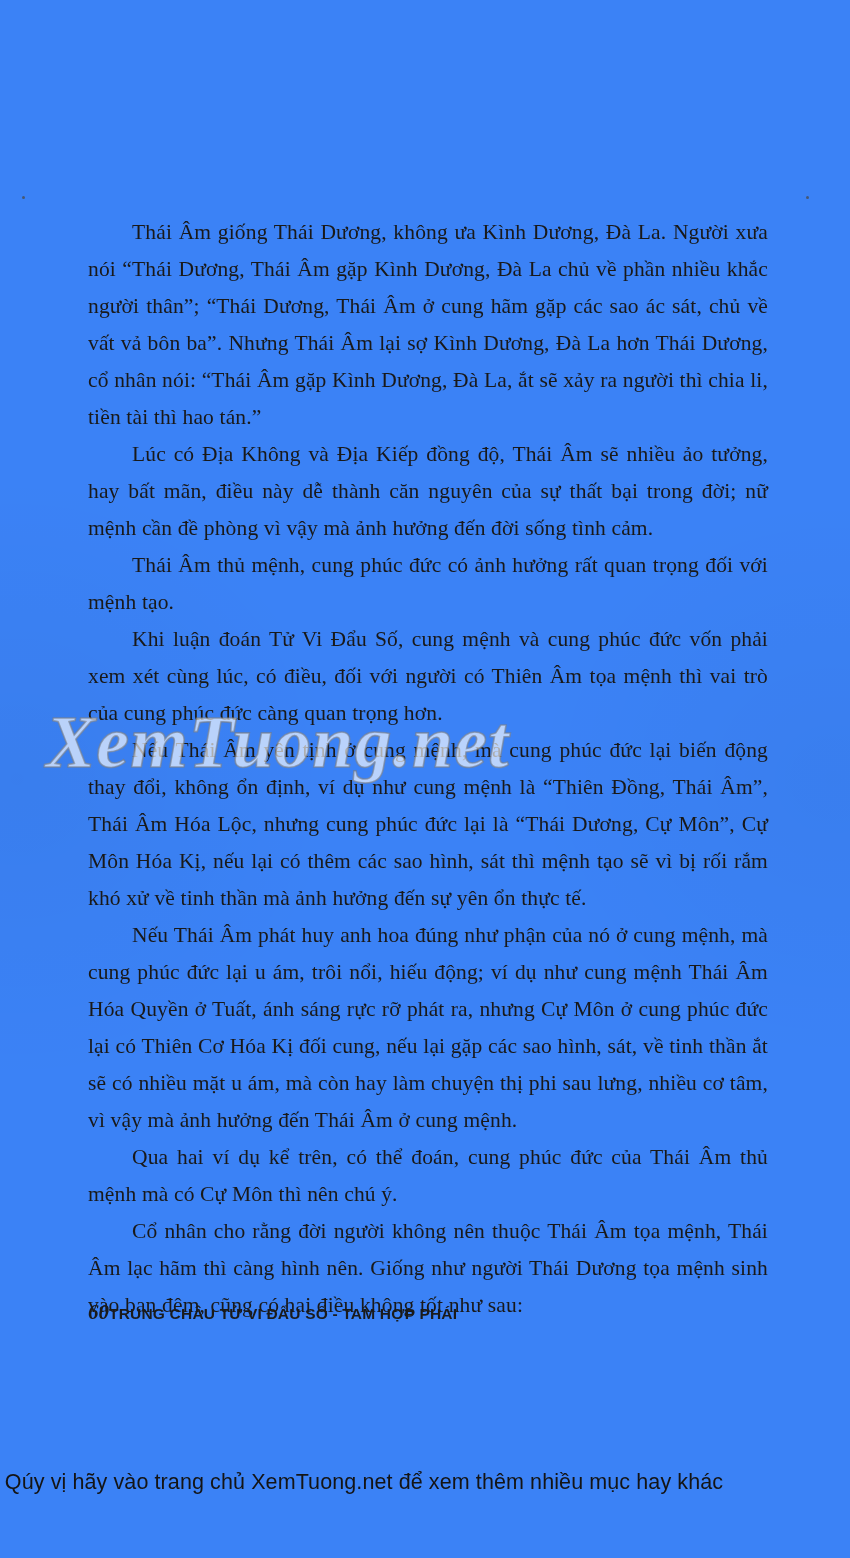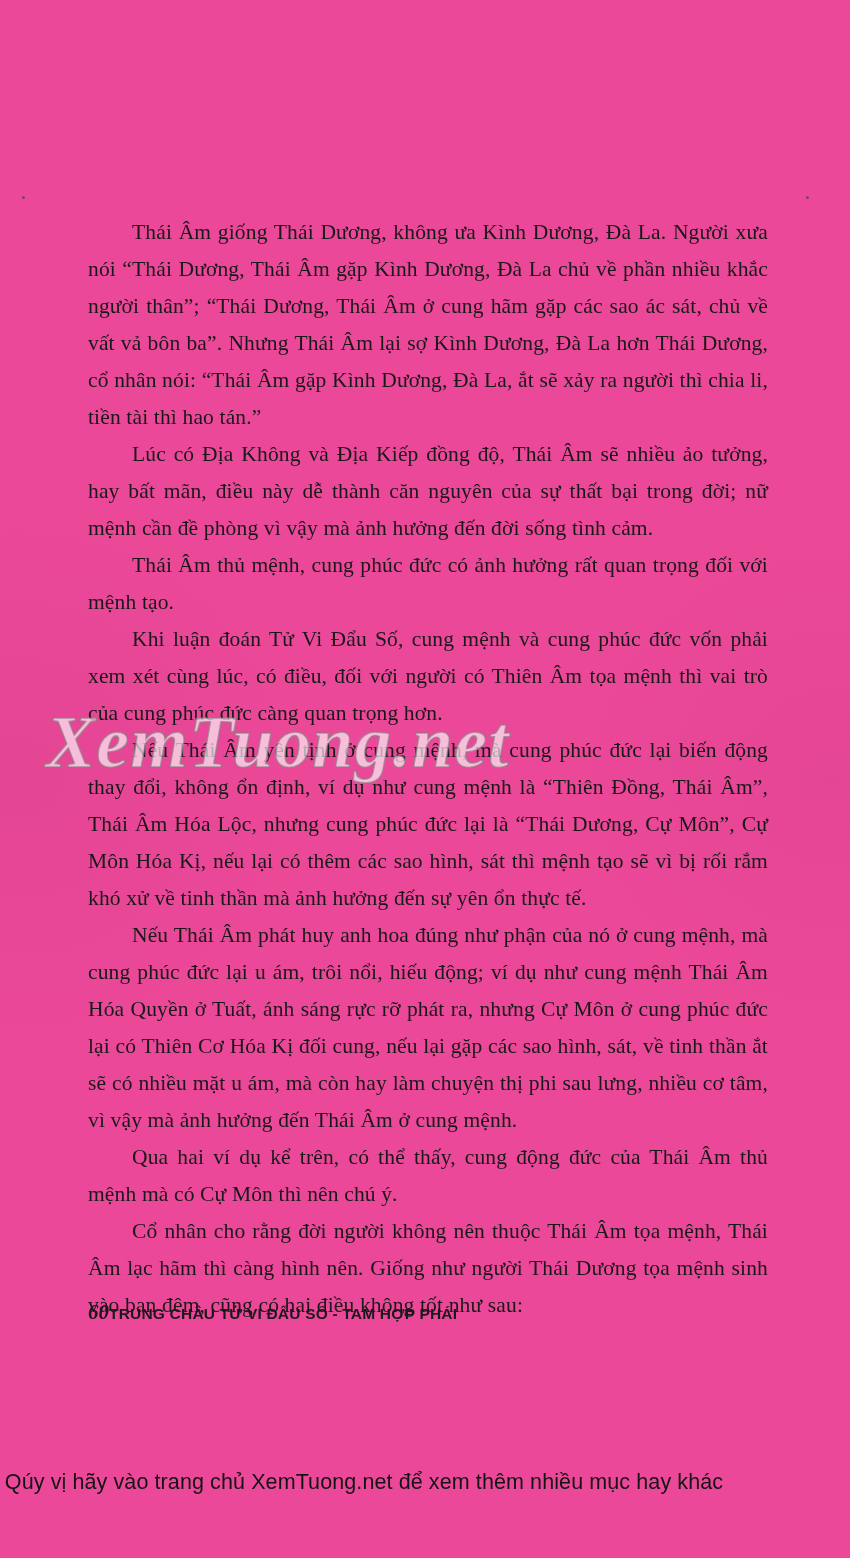--- a/index.html
+++ b/index.html
@@ -11,21 +11,21 @@
     width: 850px;
     height: 1558px;
     font-family: "Liberation Serif", serif;
     color: #1a1a1a;
     overflow: hidden;
   }
   .page {
     position: relative;
     width: 850px;
     height: 1558px;
-    background: #ec4899;
+    background: #3b82f6;
   }
   
   .page::before {
     content: "";
     position: absolute;
     left: 0; top: 0; right: 0; bottom: 0;
     background:
       radial-gradient(ellipse at 2% 50%, rgba(0,0,0,0.035), rgba(0,0,0,0) 28%),
       radial-gradient(ellipse at 98% 50%, rgba(0,0,0,0.03), rgba(0,0,0,0) 26%);
     pointer-events: none;
@@ -141,21 +141,21 @@
     <span class="mk" style="left:806px; top:0px;"></span>
   </div>
 
   <div class="text-block">
     <p class="para">Thái Âm giống Thái Dương, không ưa Kình Dương, Đà La. Người xưa nói “Thái Dương, Thái Âm gặp Kình Dương, Đà La chủ về phần nhiều khắc người thân”; “Thái Dương, Thái Âm ở cung hãm gặp các sao ác sát, chủ về vất vả bôn ba”. Nhưng Thái Âm lại sợ Kình Dương, Đà La hơn Thái Dương, cổ nhân nói: “Thái Âm gặp Kình Dương, Đà La, ắt sẽ xảy ra người thì chia li, tiền tài thì hao tán.”</p>
     <p class="para">Lúc có Địa Không và Địa Kiếp đồng độ, Thái Âm sẽ nhiều ảo tưởng, hay bất mãn, điều này dễ thành căn nguyên của sự thất bại trong đời; nữ mệnh cần đề phòng vì vậy mà ảnh hưởng đến đời sống tình cảm.</p>
     <p class="para">Thái Âm thủ mệnh, cung phúc đức có ảnh hưởng rất quan trọng đối với mệnh tạo.</p>
     <p class="para">Khi luận đoán Tử Vi Đẩu Số, cung mệnh và cung phúc đức vốn phải xem xét cùng lúc, có điều, đối với người có Thiên Âm tọa mệnh thì vai trò của cung phúc đức càng quan trọng hơn.</p>
     <p class="para">Nếu Thái Âm yên tịnh ở cung mệnh, mà cung phúc đức lại biến động thay đổi, không ổn định, ví dụ như cung mệnh là “Thiên Đồng, Thái Âm”, Thái Âm Hóa Lộc, nhưng cung phúc đức lại là “Thái Dương, Cự Môn”, Cự Môn Hóa Kị, nếu lại có thêm các sao hình, sát thì mệnh tạo sẽ vì bị rối rắm khó xử về tinh thần mà ảnh hưởng đến sự yên ổn thực tế.</p>
     <p class="para">Nếu Thái Âm phát huy anh hoa đúng như phận của nó ở cung mệnh, mà cung phúc đức lại u ám, trôi nổi, hiếu động; ví dụ như cung mệnh Thái Âm Hóa Quyền ở Tuất, ánh sáng rực rỡ phát ra, nhưng Cự Môn ở cung phúc đức lại có Thiên Cơ Hóa Kị đối cung, nếu lại gặp các sao hình, sát, về tinh thần ắt sẽ có nhiều mặt u ám, mà còn hay làm chuyện thị phi sau lưng, nhiều cơ tâm, vì vậy mà ảnh hưởng đến Thái Âm ở cung mệnh.</p>
-    <p class="para">Qua hai ví dụ kể trên, có thể thấy, cung động đức của Thái Âm thủ mệnh mà có Cự Môn thì nên chú ý.</p>
+    <p class="para">Qua hai ví dụ kể trên, có thể đoán, cung phúc đức của Thái Âm thủ mệnh mà có Cự Môn thì nên chú ý.</p>
     <p class="para">Cổ nhân cho rằng đời người không nên thuộc Thái Âm tọa mệnh, Thái Âm lạc hãm thì càng hình nên. Giống như người Thái Dương tọa mệnh sinh vào ban đêm, cũng có hai điều không tốt như sau:</p>
   </div>
 
   <div class="watermark">
     <div class="wm-text">XemTuong.net</div>
   </div>
 
   <div class="footer">
     <span class="page-number">60</span>
     <span class="running-head">TRUNG CHÂU TỬ VI ĐẨU SỐ - TAM HỢP PHÁI</span>

